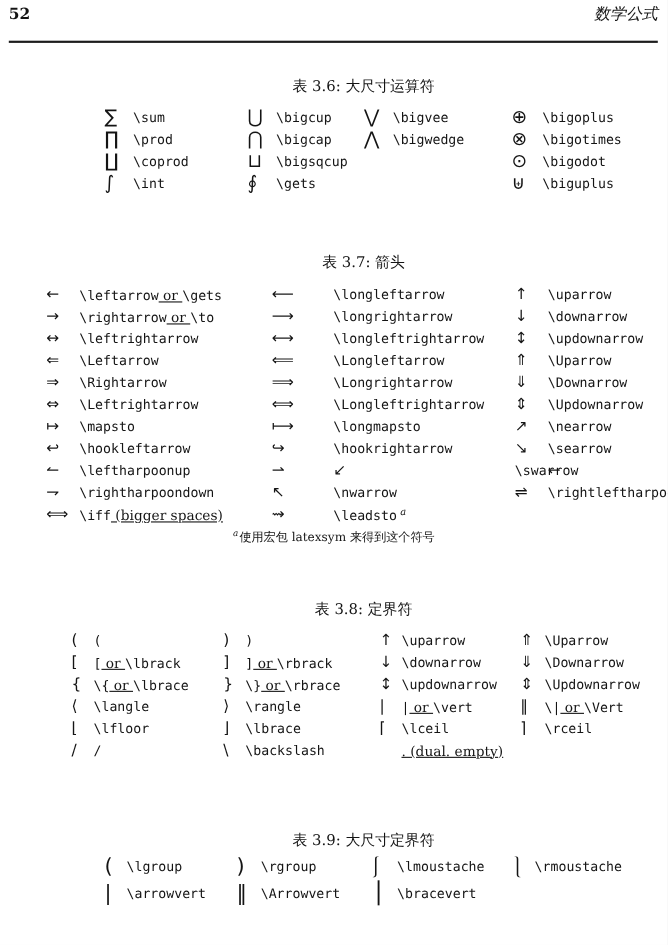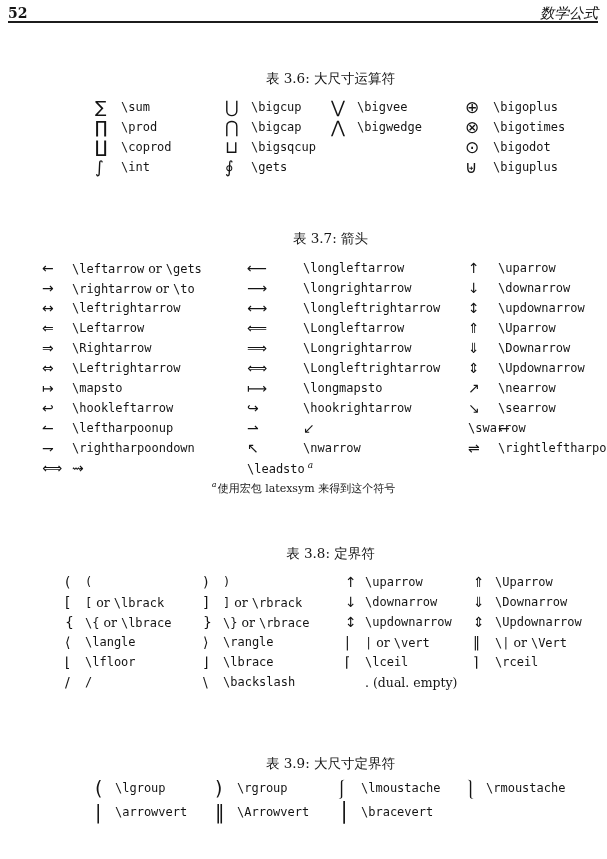--- a/index.html
+++ b/index.html
@@ -5,21 +5,21 @@
   html,body { margin:0; padding:0; background:#f2f2f2; }
   .page {
     position:relative; width:607px; height:859px; margin:0 auto;
     background:#ffffff; color:#141414;
     font-family:"DejaVu Serif", serif; overflow:hidden;
   }
   .header {
     position:absolute; top:0; left:8px; right:9px; height:21px;
     border-bottom:2px solid #1c1c1c;
     display:flex; justify-content:space-between; align-items:flex-end;
-    padding-bottom:0;
+    padding-bottom:16px;
   }
   .pagenum  { font-weight:bold; font-size:14px; line-height:16px; }
   .headtitle{ font-size:14.5px; line-height:16px;font-style:italic; }
 
   .caption {
     position:absolute; left:12px; width:100%; text-align:center;
     font-size:13.5px; white-space:nowrap;margin-left:15px;
   }
 
   .tbl { position:absolute; display:grid; align-items:center; }
@@ -34,21 +34,21 @@
   }
   .t36 .sym { font-size:17px; }
   .t39 .sym { font-size:19px; }
 
   .cmd {
     font-family:"DejaVu Sans Mono", monospace;
     font-size:12px; white-space:nowrap;
   }
   .roman {
     font-family:"DejaVu Serif", serif;
-    font-style:normal; font-size:12.5px;
+    font-style:normal; font-size:12.5px;text-decoration:underline;
   }
   .supmark {
     font-family:"DejaVu Serif", serif; font-style:italic;
     font-size:9px; vertical-align:super; margin-left:3px;
   }
   .footnote {
     position:absolute; top:480px; left:0; width:100%;
     text-align:center; font-size:11px;
   }
   .footnote .fnsup {
@@ -157,20 +157,21 @@
       <span class="sym">↙</span>
       <span class="cmd"><span>\swarrow</span></span>
       <span class="sym">↽</span>
       <span class="sym">⇁</span>
       <span class="cmd"><span>\rightharpoondown</span></span>
       <span class="sym">↖</span>
       <span class="cmd"><span>\nwarrow</span></span>
       <span class="sym">⇌</span>
       <span class="cmd"><span>\rightleftharpoons</span></span>
       <span class="sym">⟺</span>
+      <span class="cmd"><span>\iff</span><span class="roman"> (bigger spaces)</span></span>
       <span class="sym">⇝</span>
       <span class="cmd"><span>\leadsto</span><span class="supmark">a</span></span>
     </div>
 
   <div class="footnote"><span class="fnsup">a</span><span>使用宏包 latexsym 来得到这个符号</span></div>
 
   <div class="caption" style="top:545px">表 3.8: 定界符</div>
   <div class="tbl t38">
       <span class="sym">(</span>
       <span class="cmd"><span>(</span></span>

